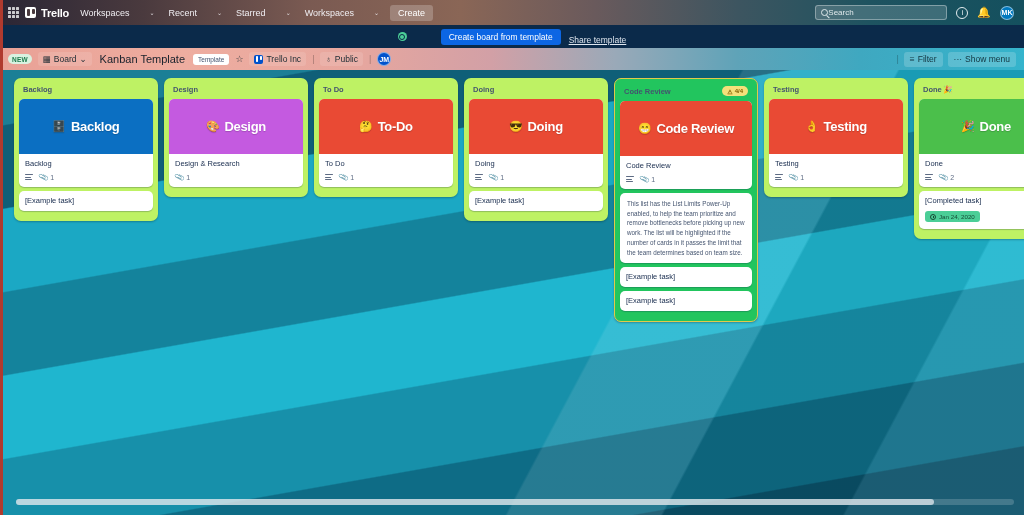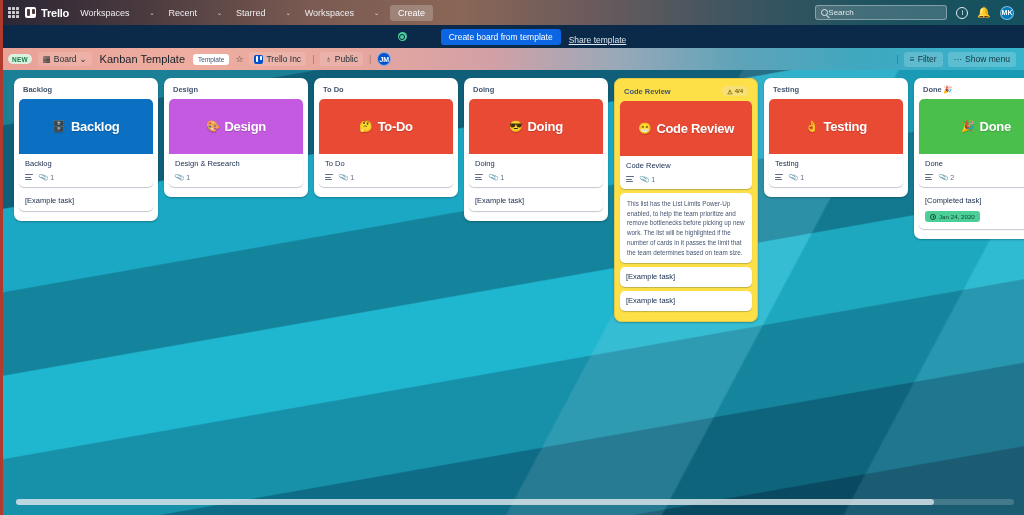--- a/index.html
+++ b/index.html
@@ -92,23 +92,23 @@
   .divider { color:rgba(0,0,0,.3); font-size:9px; }
   .hdr-right { margin-left:auto; display:flex; align-items:center; gap:5px; }
   .hdr-btn { display:flex; align-items:center; gap:3px; padding:2.5px 6px; border-radius:3px;
     background:rgba(255,255,255,0.18); font-size:8.5px; color:#13343f; }
 
   
   .board { position:relative; height: calc(515px - 25px - 23px - 22px); overflow:hidden;
     background: transparent; }
   .lists { display:flex; gap:6px; padding:8px 0 0 14px; align-items:flex-start; }
 
-  .list { width:144px; background:#ffffff; border-radius:7px; padding:5px 5px 6px 5px; flex:none;
+  .list { width:144px; background:#bef264; border-radius:7px; padding:5px 5px 6px 5px; flex:none;
     box-shadow:0 1px 2px rgba(0,0,0,.25); }
-  .list.limit { background:#fde047; border:1.5px solid #e2c94a; }
+  .list.limit { background:#22c55e; border:1.5px solid #e2c94a; }
   .list-hdr { display:flex; align-items:center; justify-content:space-between; padding:2px 4px 5px 4px; }
   .list-title { font-size:7.5px; font-weight:bold; color:#44546f; }
   .wip-badge { background:#f5e07a; color:#7f6000; font-size:6px; font-weight:bold;
     padding:1.5px 5px; border-radius:8px; display:flex; align-items:center; gap:2px; }
 
   .card { background:#fff; border-radius:5px; margin-bottom:4px; box-shadow:0 1px 1px rgba(9,30,66,.25); overflow:hidden; }
   .cover { height:55px; display:flex; align-items:center; justify-content:center;
     font-size:13px; font-weight:bold; color:#fff; gap:5px; letter-spacing:-0.3px;
     text-shadow:0 1px 1px rgba(0,0,0,.18); }
   .cover .emo { font-size:11px; }

